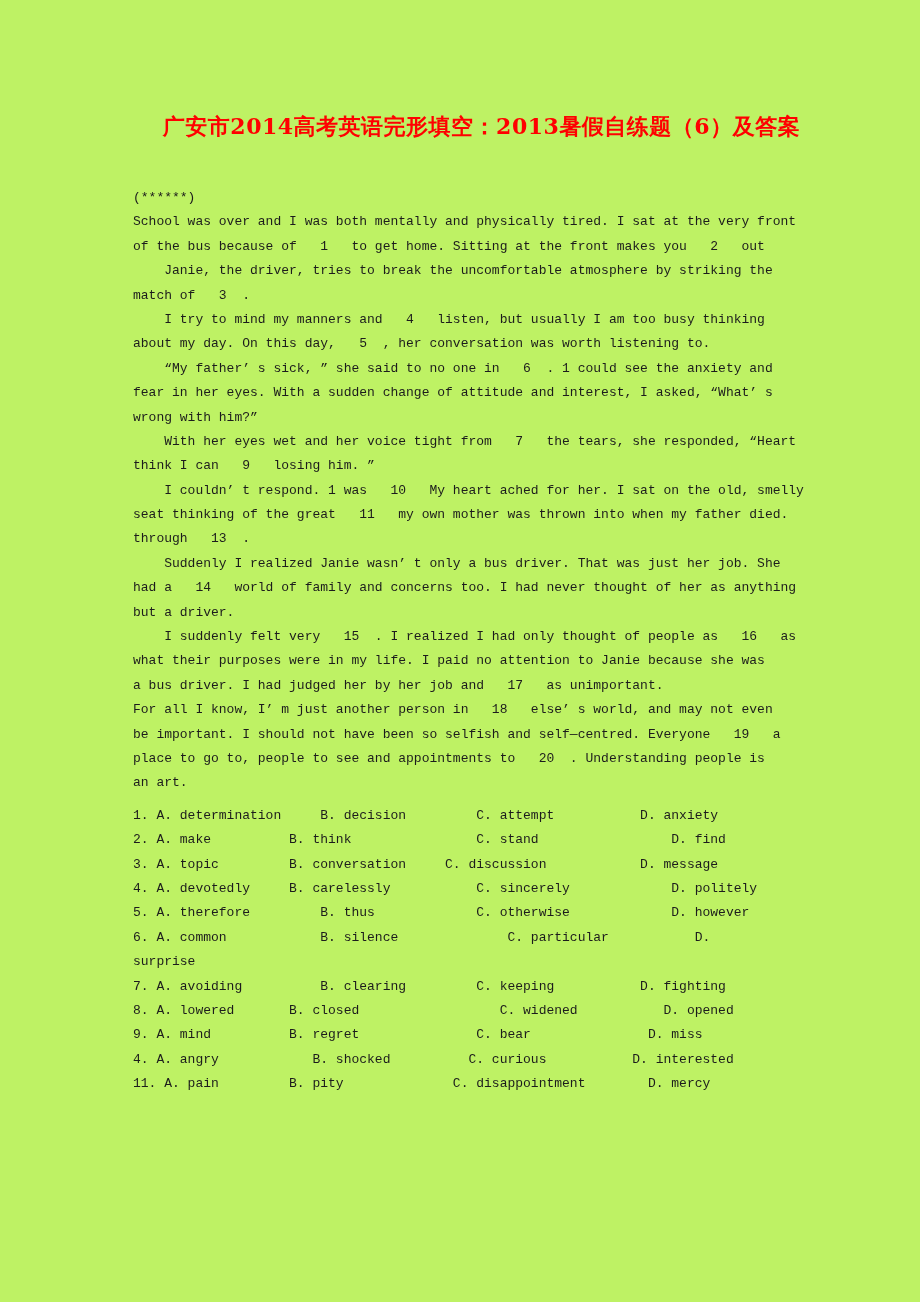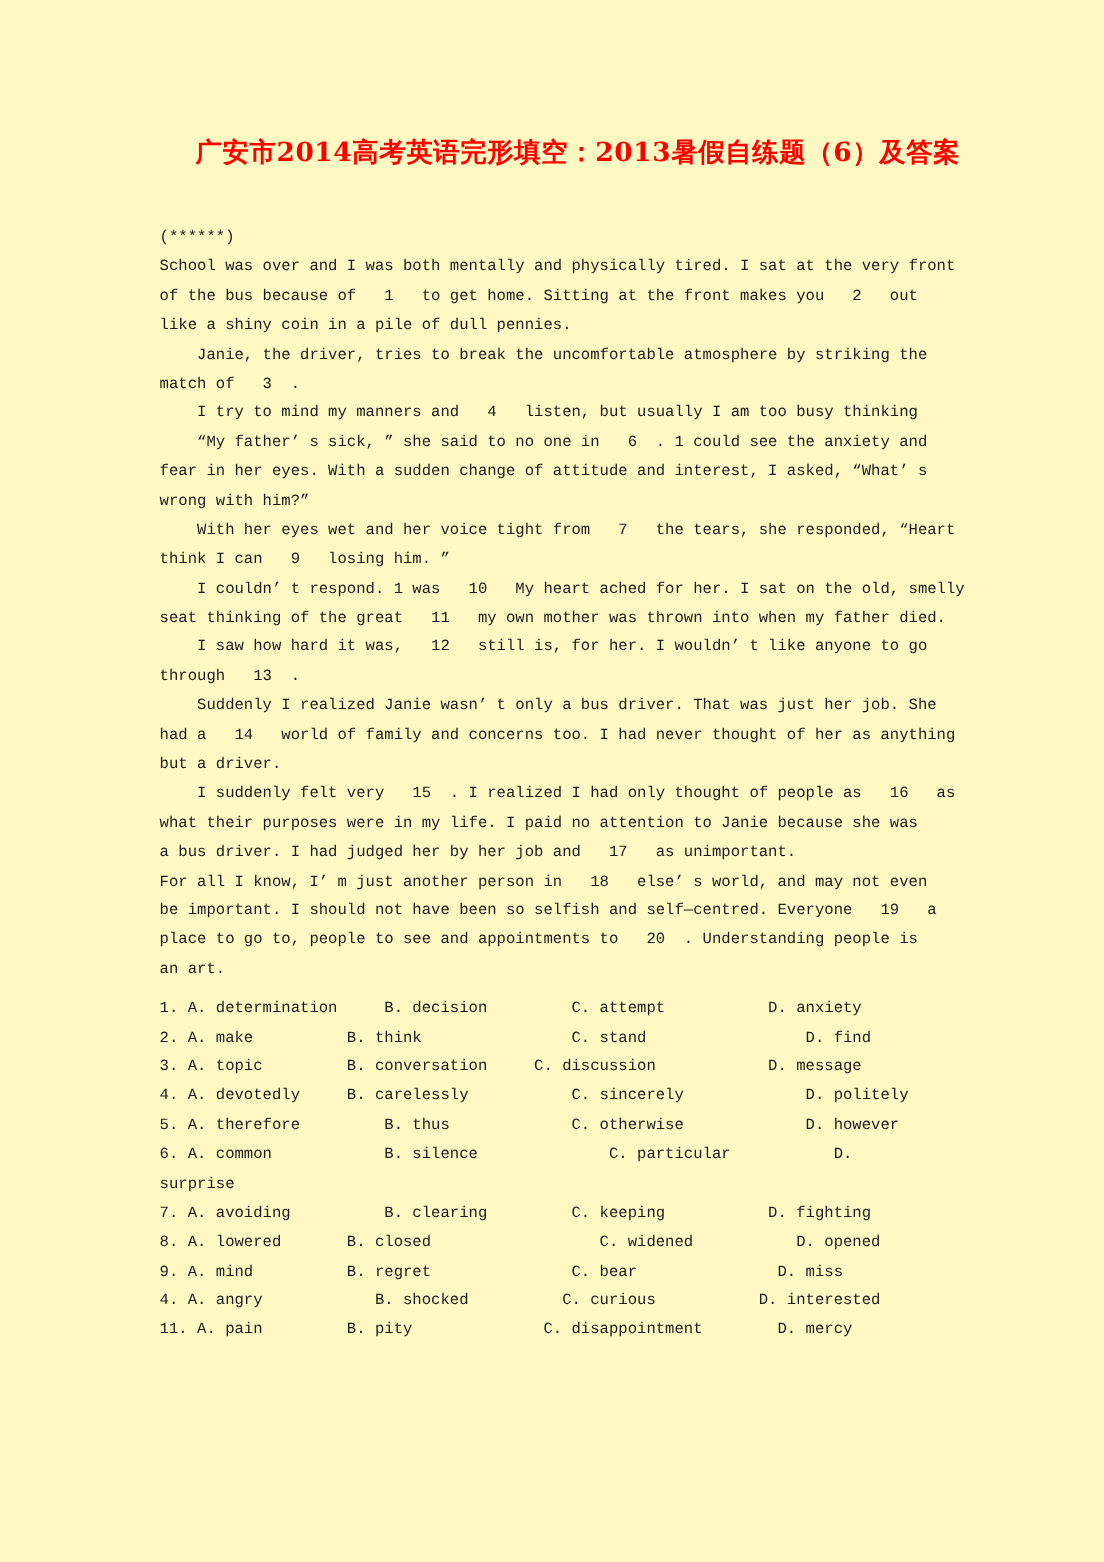--- a/index.html
+++ b/index.html
@@ -5,21 +5,21 @@
   html, body {
     margin: 0;
     padding: 0;
     background: #ffffff;
   }
   .page {
     position: relative;
     width: 920px;
     height: 1302px;
     margin: 0 auto;
-    background: #fef9c3;
+    background: #bef264;
     box-sizing: border-box;
     padding: 112px 90px 0 133px;
     overflow: hidden;
   }
   .doc-title {
     font-family: "DejaVu Serif", "Liberation Serif", serif;
     font-weight: bold;
     font-size: 22px;
     color: #ff0000;
     text-align: center;
@@ -45,32 +45,31 @@
 </head>
 <body>
 
 <div class="page">
   <h1 class="doc-title">广安市2014高考英语完形填空：2013暑假自练题（6）及答案</h1>
 
   <div class="passage">
     <div class="line">(******)</div>
       <div class="line">School was over and I was both mentally and physically tired. I sat at the very front</div>
       <div class="line">of the bus because of   1   to get home. Sitting at the front makes you   2   out</div>
-      <div class="line">like a shiny coin in a pile of dull pennies.</div>
       <div class="line">    Janie, the driver, tries to break the uncomfortable atmosphere by striking the</div>
       <div class="line">match of   3  .</div>
       <div class="line">    I try to mind my manners and   4   listen, but usually I am too busy thinking</div>
+      <div class="line">about my day. On this day,   5  , her conversation was worth listening to.</div>
       <div class="line">    “My father’ s sick, ” she said to no one in   6  . 1 could see the anxiety and</div>
       <div class="line">fear in her eyes. With a sudden change of attitude and interest, I asked, “What’ s</div>
       <div class="line">wrong with him?”</div>
       <div class="line">    With her eyes wet and her voice tight from   7   the tears, she responded, “Heart</div>
       <div class="line">think I can   9   losing him. ”</div>
       <div class="line">    I couldn’ t respond. 1 was   10   My heart ached for her. I sat on the old, smelly</div>
       <div class="line">seat thinking of the great   11   my own mother was thrown into when my father died.</div>
-      <div class="line">    I saw how hard it was,   12   still is, for her. I wouldn’ t like anyone to go</div>
       <div class="line">through   13  .</div>
       <div class="line">    Suddenly I realized Janie wasn’ t only a bus driver. That was just her job. She</div>
       <div class="line">had a   14   world of family and concerns too. I had never thought of her as anything</div>
       <div class="line">but a driver.</div>
       <div class="line">    I suddenly felt very   15  . I realized I had only thought of people as   16   as</div>
       <div class="line">what their purposes were in my life. I paid no attention to Janie because she was</div>
       <div class="line">a bus driver. I had judged her by her job and   17   as unimportant.</div>
       <div class="line">For all I know, I’ m just another person in   18   else’ s world, and may not even</div>
       <div class="line">be important. I should not have been so selfish and self—centred. Everyone   19   a</div>
       <div class="line">place to go to, people to see and appointments to   20  . Understanding people is</div>

